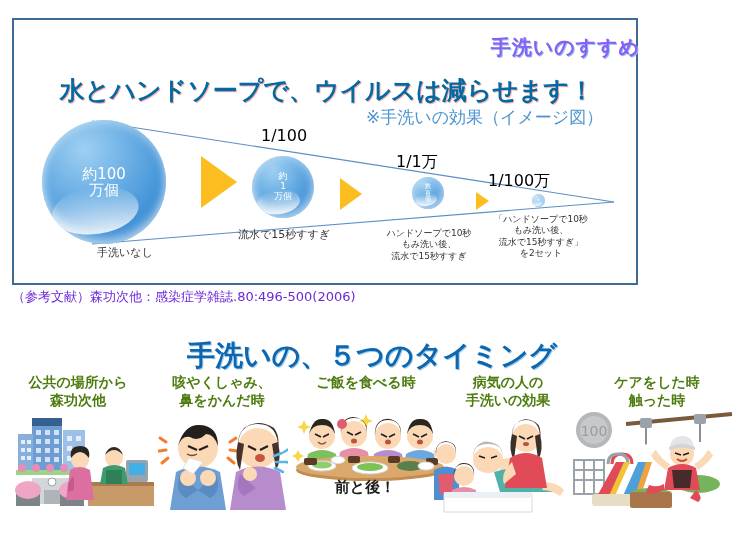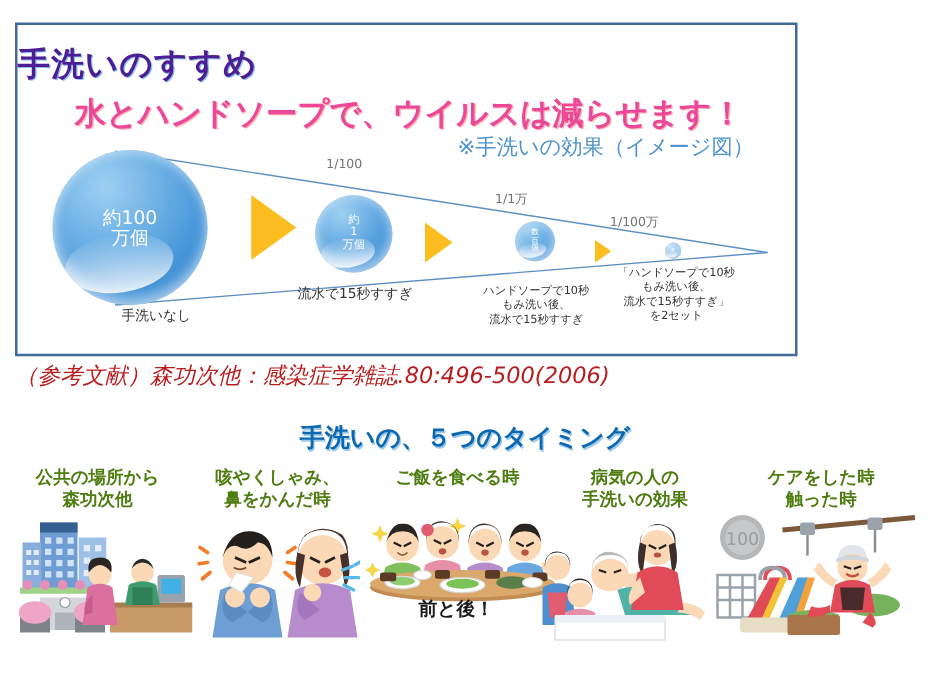--- a/index.html
+++ b/index.html
@@ -5,27 +5,27 @@
   html,body{margin:0;padding:0;}
   body{
     width:744px;height:543px;background:#ffffff;position:relative;overflow:hidden;
     font-family:"DejaVu Sans","Liberation Sans",sans-serif;
   }
   .panel{
     position:absolute;left:12px;top:18px;width:626px;height:267px;
     border:2px solid #3f6b96;box-sizing:border-box;background:#fff;
   }
   .title-main{
-    position:absolute;left:0;top:14px;width:626px;text-align:left;
-    font-size:26px;font-weight:bold;color:#4c1d95;letter-spacing:1px;
+    position:absolute;left:0;top:14px;width:626px;text-align:right;
+    font-size:20px;font-weight:bold;color:#8b5cf6;letter-spacing:1px;
     text-shadow:1px 1px 0 #8fc3e8;
   }
   .title-sub{
     position:absolute;left:0;top:54px;width:626px;text-align:center;
-    font-size:25px;font-weight:bold;color:#ec4899;letter-spacing:0px;
+    font-size:25px;font-weight:bold;color:#0369a1;letter-spacing:0px;
     text-shadow:1px 1px 0 #ffb0b0;
   }
   .note{
     position:absolute;left:352px;top:86px;font-size:17px;color:#4d93cf;
     letter-spacing:0px;
   }
   
   .funnel{position:absolute;left:0;top:0;width:626px;height:267px;}
   
   .bubble{
@@ -47,37 +47,37 @@
   #b2{left:238px;top:136px;width:62px;height:62px;font-size:9px;}
   #b3{left:398px;top:157px;width:32px;height:32px;font-size:6px;}
   #b4{left:518px;top:174px;width:13px;height:13px;font-size:3px;}
   
   .arrow{position:absolute;width:0;height:0;border-style:solid;
          border-color:transparent transparent transparent #fcbd20;}
   #a1{left:187px;top:136px;border-width:26px 0 26px 36px;}
   #a2{left:326px;top:158px;border-width:16px 0 16px 22px;}
   #a3{left:462px;top:172px;border-width:9px 0 9px 13px;}
   
-  .ratio{position:absolute;font-size:10px;color:#737373;font-weight:normal;}
+  .ratio{position:absolute;font-size:16px;color:#000000;font-weight:normal;}
   #r1{left:247px;top:106px;}
   #r2{left:382px;top:132px;}
   #r3{left:474px;top:151px;}
   
   .cap{position:absolute;font-size:9px;color:#333;text-align:center;line-height:1.25;}
   #c1{left:56px;top:226px;width:110px;font-size:11px;}
   #c2{left:205px;top:208px;width:130px;font-size:11px;}
   #c3{left:355px;top:192px;width:120px;margin-top:16px;}
   #c4{left:472px;top:194px;width:110px;}
   .ref{
-    position:absolute;left:12px;top:288px;font-size:18px;color:#b91c1c;font-style:italic;
+    position:absolute;left:12px;top:288px;font-size:13px;color:#6d28d9;
   }
   
   .sec-title{
     position:absolute;left:0;top:337px;width:744px;text-align:center;
-    font-size:20px;font-weight:bold;color:#0d66b0;
+    font-size:28px;font-weight:bold;color:#0d66b0;
     text-shadow:1px 1px 0 #9fcbe9;
   }
   .tcap{
     position:absolute;top:374px;text-align:center;font-size:14px;
     font-weight:bold;color:#4d7c0f;line-height:1.25;
   }
   #t1{left:8px;width:140px;}
   #t2{left:152px;width:140px;}
   #t3{left:292px;width:148px;}
   #t4{left:438px;width:140px;}

